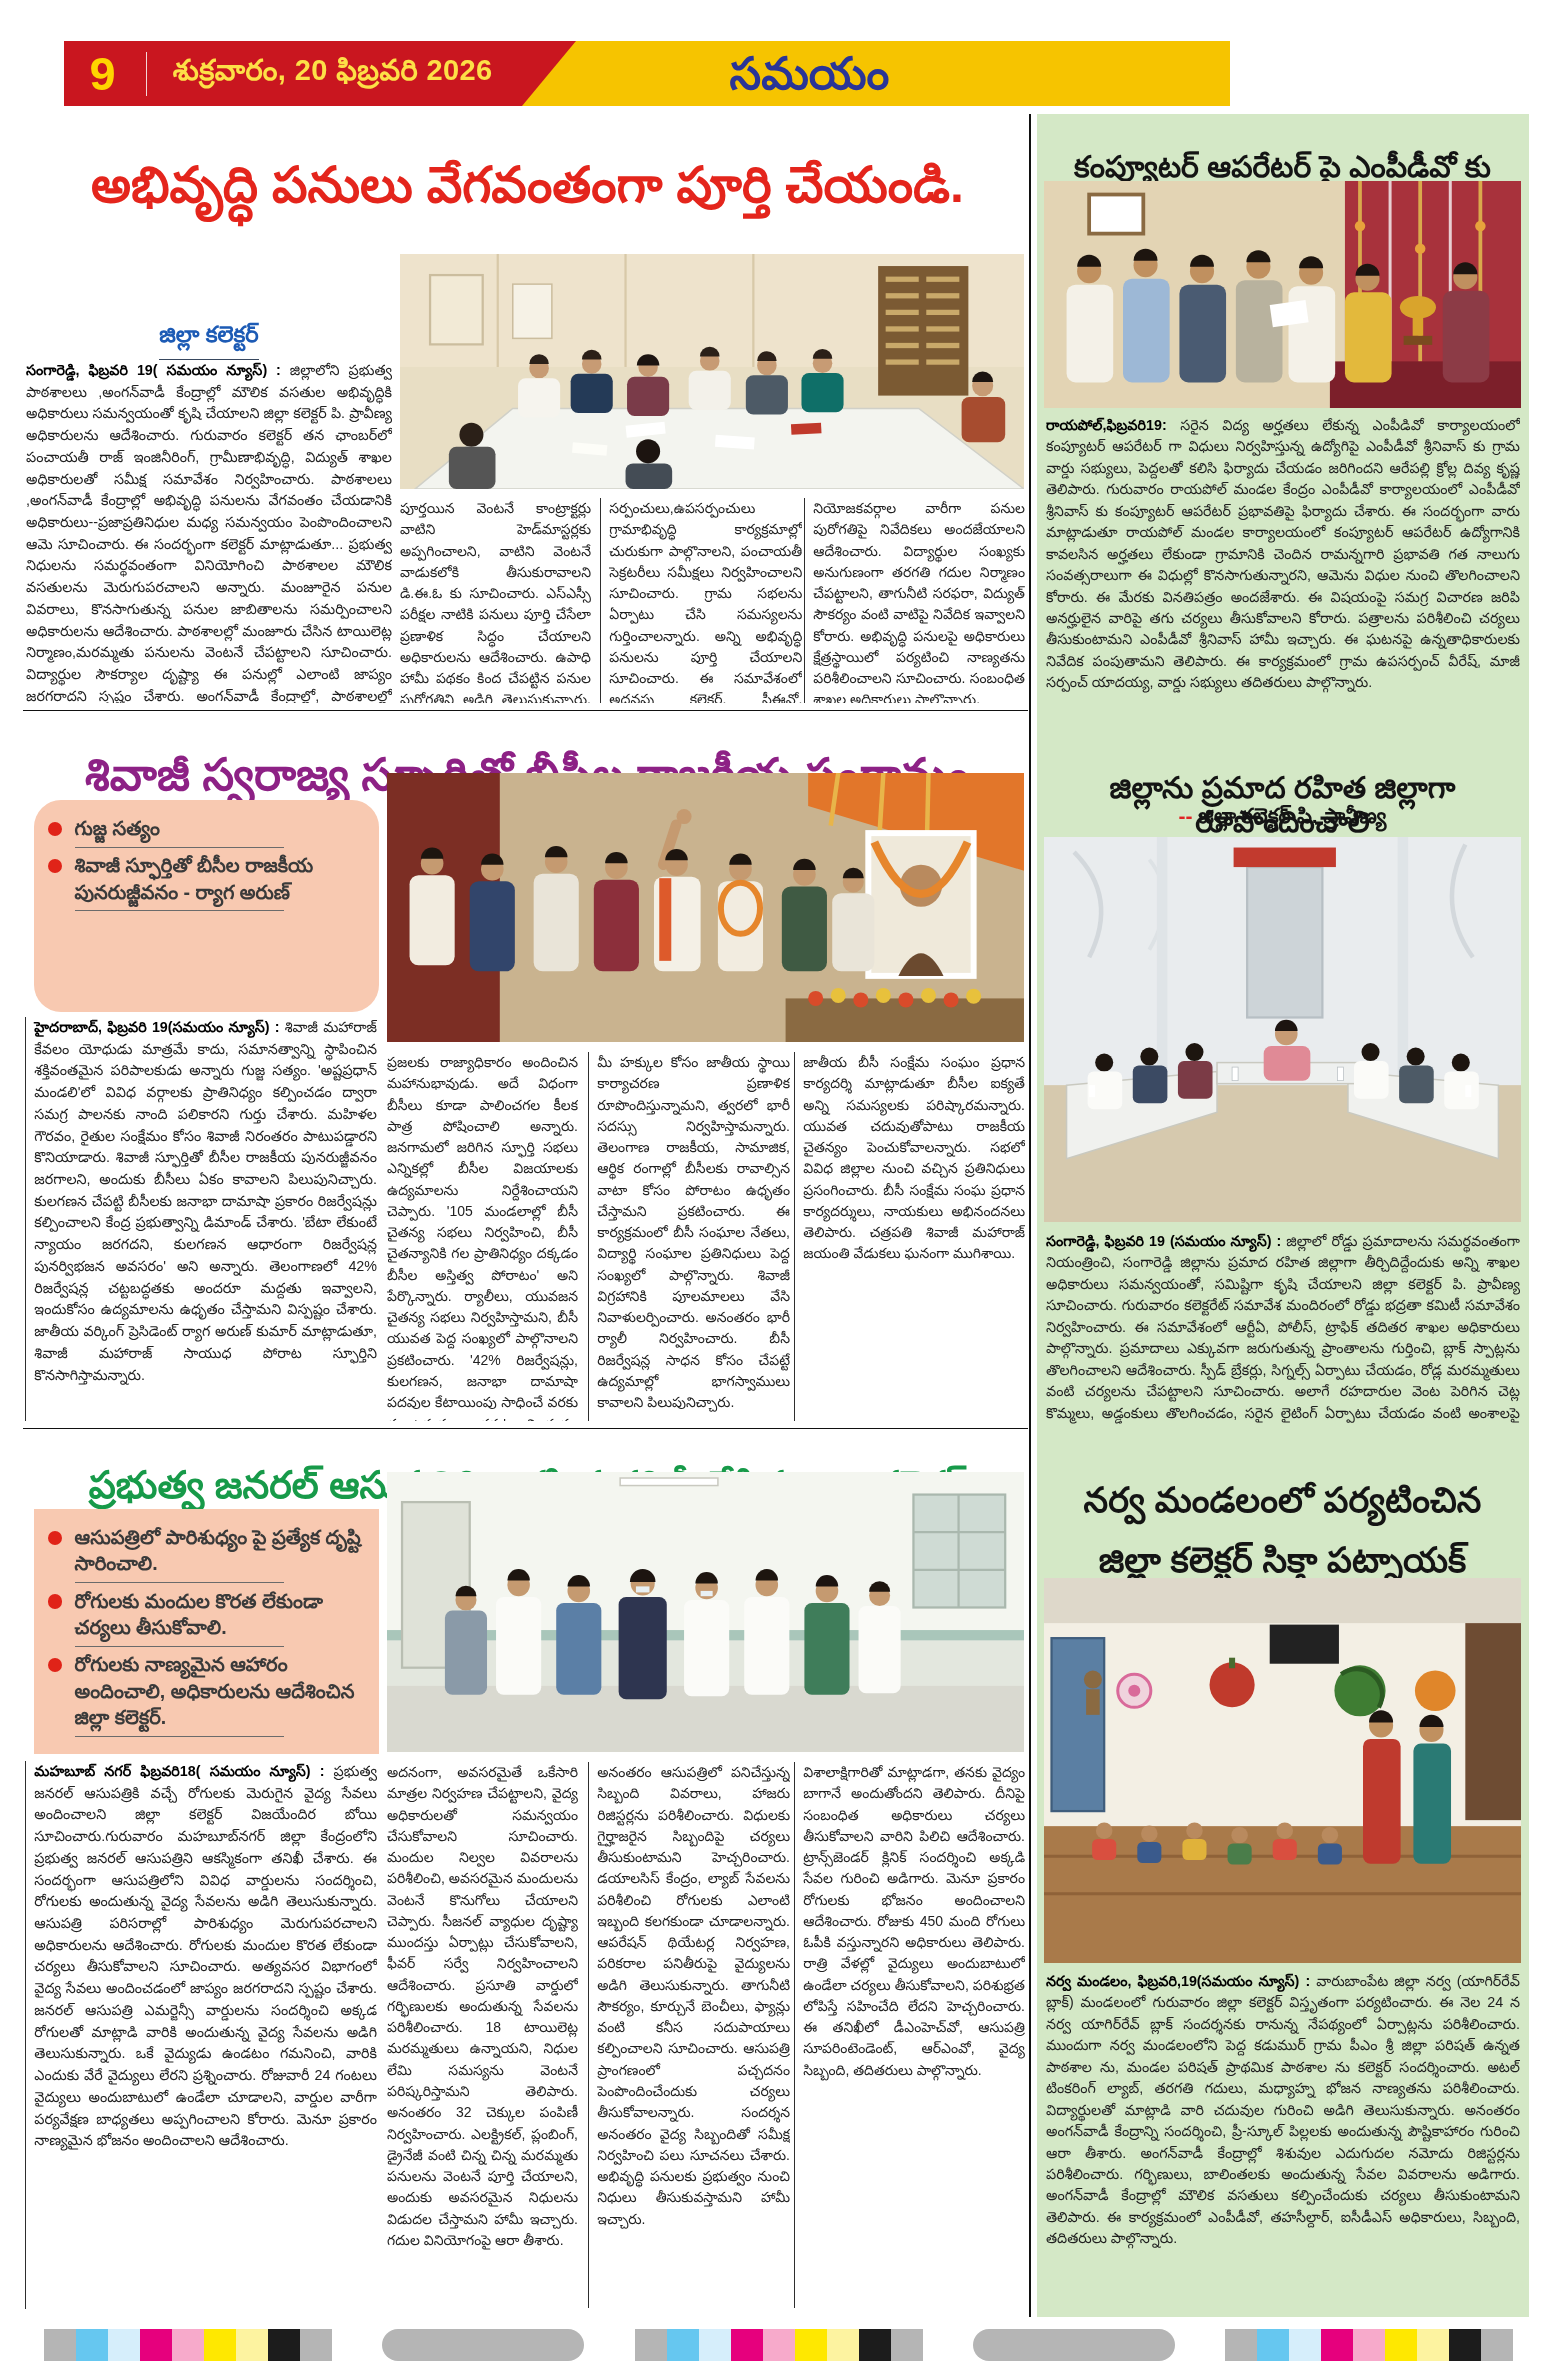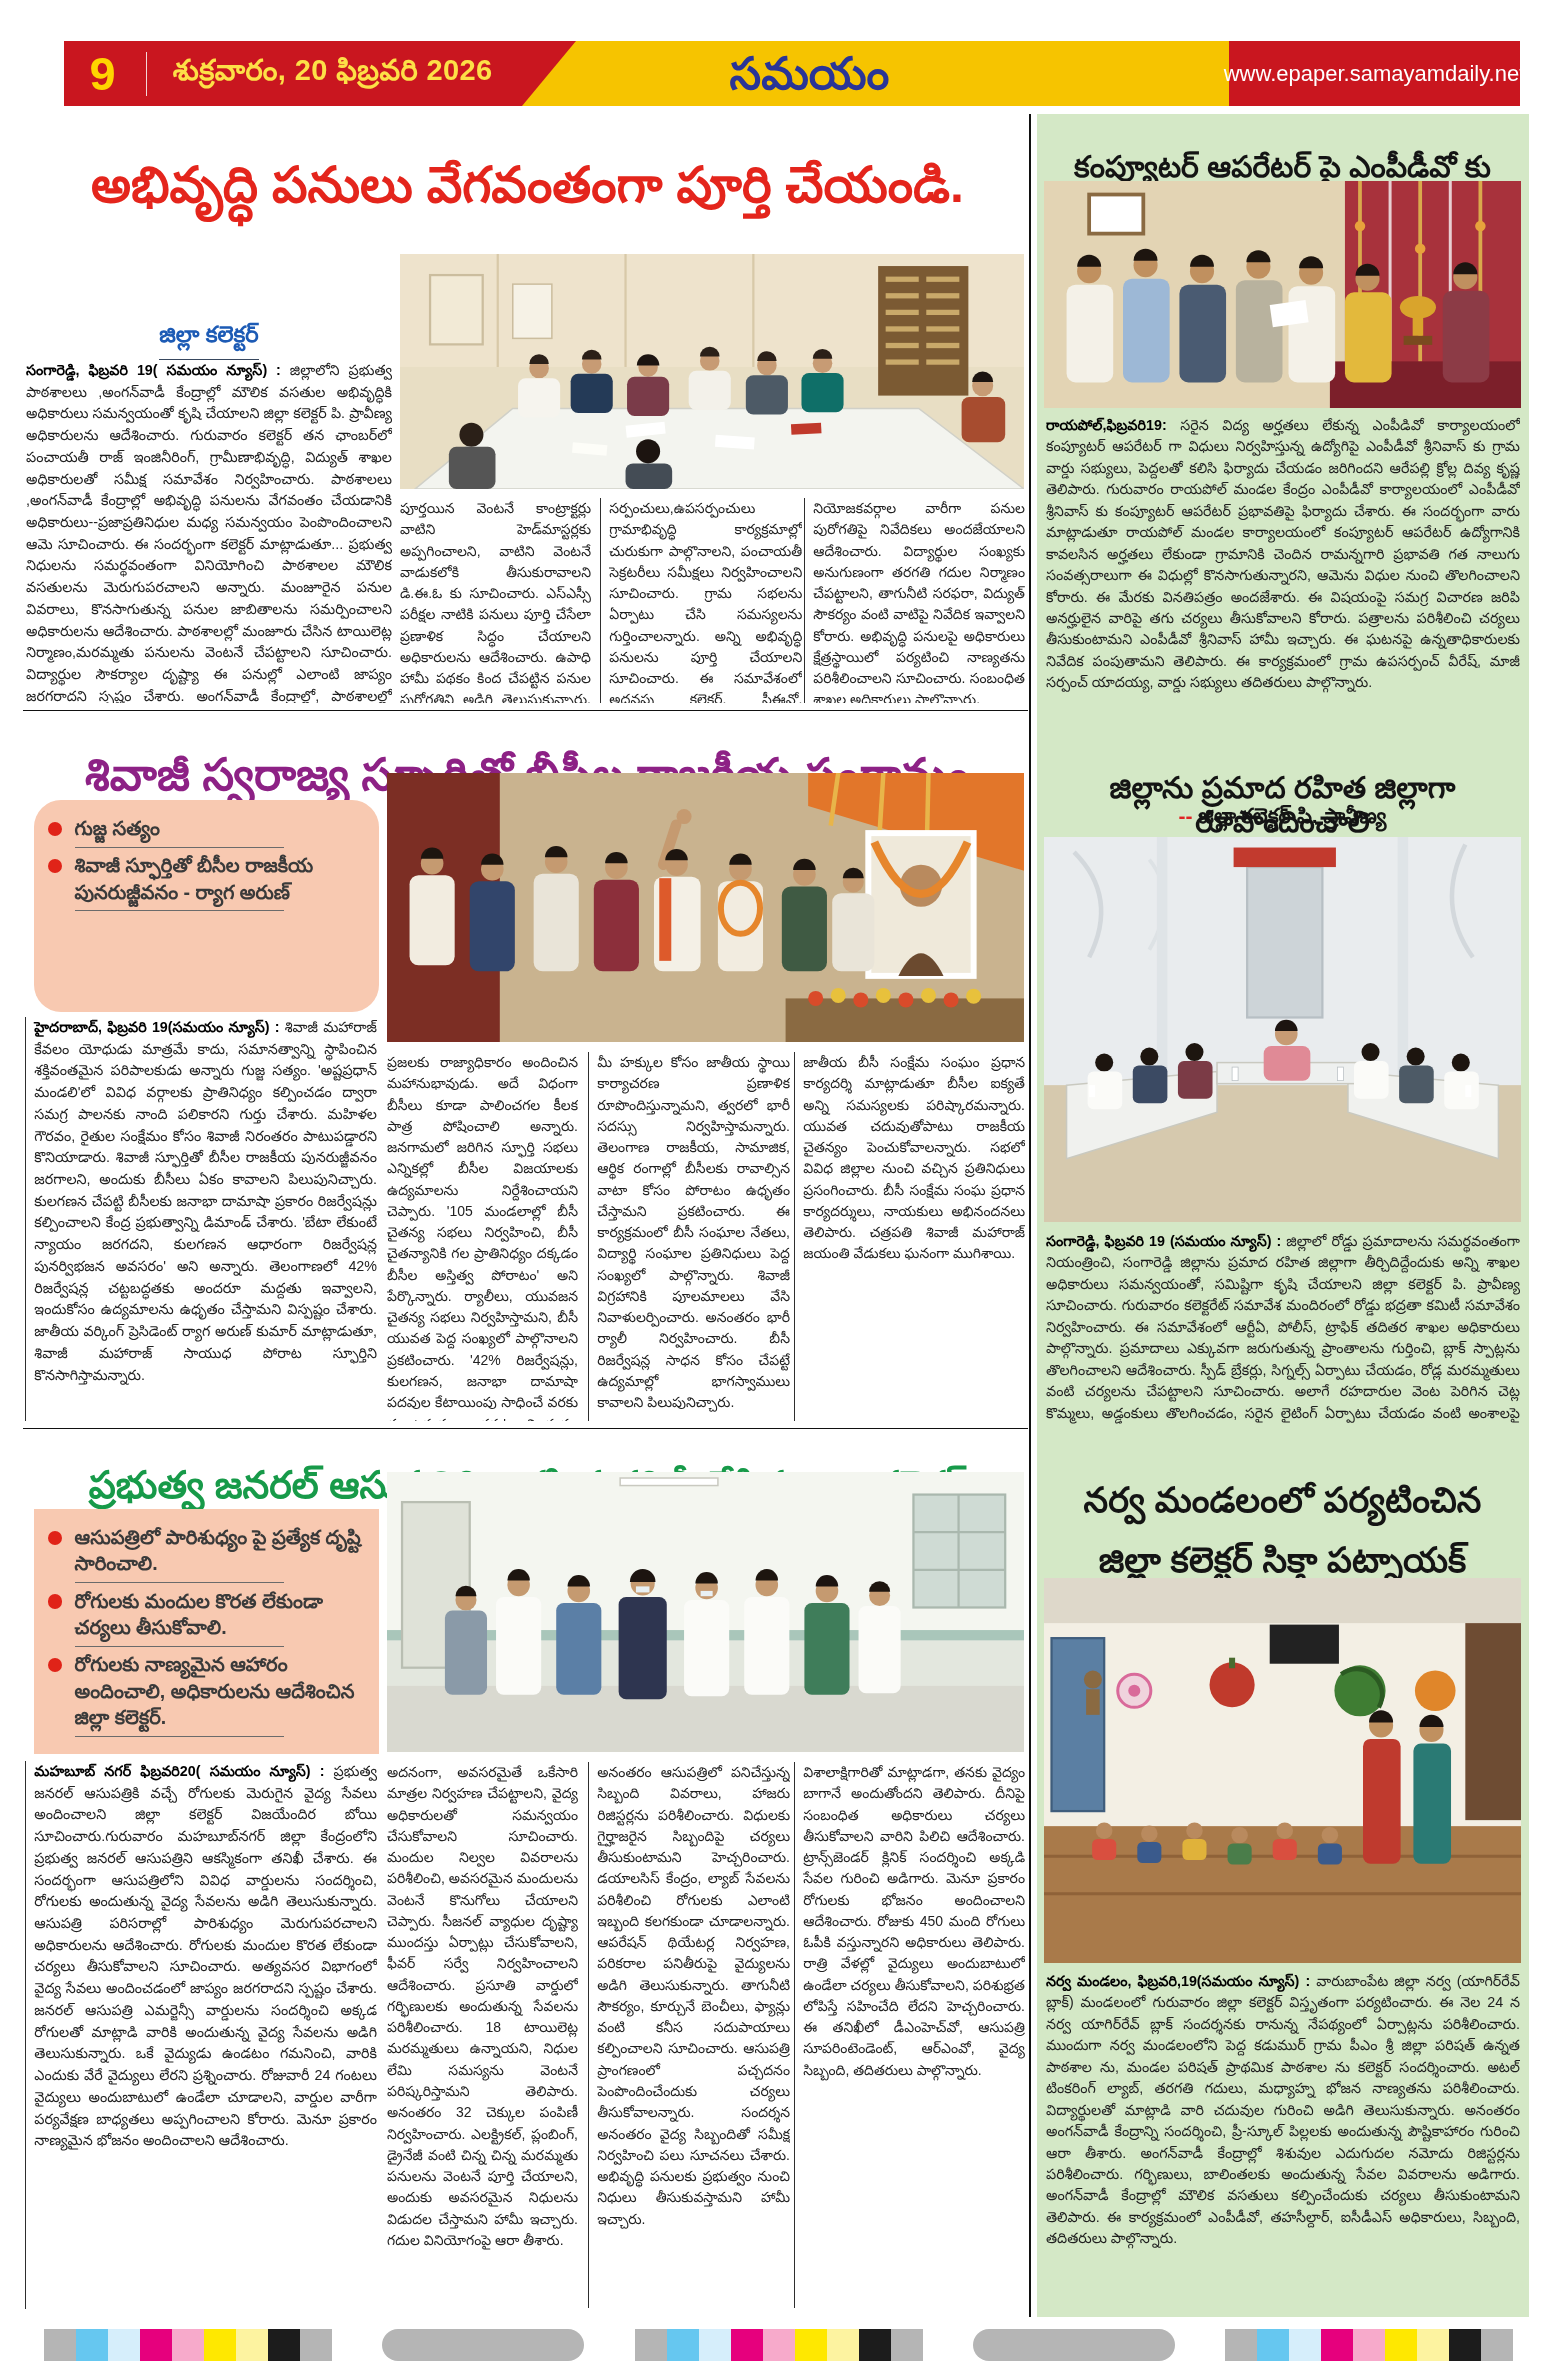--- a/index.html
+++ b/index.html
@@ -65,23 +65,20 @@
 <div class="page">
 
   <header class="masthead">
     <div class="band-yellow"></div>
     <div class="band-red-left">
       <span class="pgnum">9</span>
       <span class="vsep"></span>
       <span class="mdate">శుక్రవారం, 20 ఫిబ్రవరి 2026</span>
     </div>
     <div class="mlogo">సమయం</div>
-    <div class="band-red-right">
-      <span>www.epaper.samayamdaily.net</span>
-    </div>
   </header>
 
   <h1 class="headline-a">అభివృద్ధి పనులు వేగవంతంగా పూర్తి చేయండి.</h1>
   <div class="kicker-wrap">
     <span class="kicker">జిల్లా కలెక్టర్</span>
   </div>
 
   <div class="col" style="left:26px;top:360px;width:366px;height:343px;">
     <b class="dl">సంగారెడ్డి, ఫిబ్రవరి 19( సమయం న్యూస్) :</b>
     <span>జిల్లాలోని ప్రభుత్వ పాఠశాలలు ,అంగన్‌వాడీ కేంద్రాల్లో మౌలిక వసతుల అభివృద్ధికి అధికారులు సమన్వయంతో కృషి చేయాలని జిల్లా కలెక్టర్ పి. ప్రావీణ్య అధికారులను ఆదేశించారు. గురువారం కలెక్టర్ తన ఛాంబర్‌లో పంచాయతీ రాజ్ ఇంజినీరింగ్, గ్రామీణాభివృద్ధి, విద్యుత్ శాఖల అధికారులతో సమీక్ష సమావేశం నిర్వహించారు. పాఠశాలలు ,అంగన్‌వాడీ కేంద్రాల్లో అభివృద్ధి పనులను వేగవంతం చేయడానికి అధికారులు--ప్రజాప్రతినిధుల మధ్య సమన్వయం పెంపొందించాలని ఆమె సూచించారు. ఈ సందర్భంగా కలెక్టర్ మాట్లాడుతూ... ప్రభుత్వ నిధులను సమర్థవంతంగా వినియోగించి పాఠశాలల మౌలిక వసతులను మెరుగుపరచాలని అన్నారు. మంజూరైన పనుల వివరాలు, కొనసాగుతున్న పనుల జాబితాలను సమర్పించాలని అధికారులను ఆదేశించారు. పాఠశాలల్లో మంజూరు చేసిన టాయిలెట్ల నిర్మాణం,మరమ్మతు పనులను వెంటనే చేపట్టాలని సూచించారు. విద్యార్థుల సౌకర్యాల దృష్ట్యా ఈ పనుల్లో ఎలాంటి జాప్యం జరగరాదని స్పష్టం చేశారు. అంగన్‌వాడీ కేంద్రాల్లో, పాఠశాలల్లో టాయిలెట్ల నిర్మాణ పనులను నిర్ణీత గడువులోగా పూర్తి చేయాలన్నారు.</span>
@@ -275,21 +272,21 @@
           <path d="M641,159 a14,14 0 0 1 28,0 z" fill="#1d150f"></path>
           <rect x="627" y="178" width="56" height="116" rx="10" fill="#fbfbf8"></rect>
         <circle cx="105" cy="170" r="14" fill="#c59a70"></circle>
           <path d="M91,165 a14,14 0 0 1 28,0 z" fill="#1d150f"></path>
           <rect x="77" y="184" width="56" height="112" rx="10" fill="#8a9aa8"></rect>
       </g>
     </svg>
   </div>
 
   <div class="col rule-left" style="left:25px;top:1761px;width:352px;height:548px;box-sizing:border-box;">
-    <b class="dl">మహబూబ్ నగర్ ఫిబ్రవరి20( సమయం న్యూస్) :</b>
+    <b class="dl">మహబూబ్ నగర్ ఫిబ్రవరి18( సమయం న్యూస్) :</b>
     <span>ప్రభుత్వ జనరల్ ఆసుపత్రికి వచ్చే రోగులకు మెరుగైన వైద్య సేవలు అందించాలని జిల్లా కలెక్టర్ విజయేందిర బోయి సూచించారు.గురువారం మహబూబ్‌నగర్ జిల్లా కేంద్రంలోని ప్రభుత్వ జనరల్ ఆసుపత్రిని ఆకస్మికంగా తనిఖీ చేశారు. ఈ సందర్భంగా ఆసుపత్రిలోని వివిధ వార్డులను సందర్శించి, రోగులకు అందుతున్న వైద్య సేవలను అడిగి తెలుసుకున్నారు. ఆసుపత్రి పరిసరాల్లో పారిశుధ్యం మెరుగుపరచాలని అధికారులను ఆదేశించారు. రోగులకు మందుల కొరత లేకుండా చర్యలు తీసుకోవాలని సూచించారు. అత్యవసర విభాగంలో వైద్య సేవలు అందించడంలో జాప్యం జరగరాదని స్పష్టం చేశారు. జనరల్ ఆసుపత్రి ఎమర్జెన్సీ వార్డులను సందర్శించి అక్కడ రోగులతో మాట్లాడి వారికి అందుతున్న వైద్య సేవలను అడిగి తెలుసుకున్నారు. ఒకే వైద్యుడు ఉండటం గమనించి, వారికి ఎందుకు వేరే వైద్యులు లేరని ప్రశ్నించారు. రోజువారీ 24 గంటలు వైద్యులు అందుబాటులో ఉండేలా చూడాలని, వార్డుల వారీగా పర్యవేక్షణ బాధ్యతలు అప్పగించాలని కోరారు. మెనూ ప్రకారం నాణ్యమైన భోజనం అందించాలని ఆదేశించారు.</span>
   </div>
   <div class="col ncol" style="left:387px;top:1762px;width:191px;height:546px;">అదనంగా, అవసరమైతే ఒకేసారి మాత్రల నిర్వహణ చేపట్టాలని, వైద్య అధికారులతో సమన్వయం చేసుకోవాలని సూచించారు. మందుల నిల్వల వివరాలను పరిశీలించి, అవసరమైన మందులను వెంటనే కొనుగోలు చేయాలని చెప్పారు. సీజనల్ వ్యాధుల దృష్ట్యా ముందస్తు ఏర్పాట్లు చేసుకోవాలని, ఫీవర్ సర్వే నిర్వహించాలని ఆదేశించారు. ప్రసూతి వార్డులో గర్భిణులకు అందుతున్న సేవలను పరిశీలించారు. 18 టాయిలెట్ల మరమ్మతులు ఉన్నాయని, నిధుల లేమి సమస్యను వెంటనే పరిష్కరిస్తామని తెలిపారు. అనంతరం 32 చెక్కుల పంపిణీ నిర్వహించారు. ఎలక్ట్రికల్, ప్లంబింగ్, డ్రైనేజీ వంటి చిన్న చిన్న మరమ్మతు పనులను వెంటనే పూర్తి చేయాలని, అందుకు అవసరమైన నిధులను విడుదల చేస్తామని హామీ ఇచ్చారు. గదుల వినియోగంపై ఆరా తీశారు.</div>
   <div class="col ncol rule-left" style="left:588px;top:1762px;width:202px;height:546px;box-sizing:border-box;">అనంతరం ఆసుపత్రిలో పనిచేస్తున్న సిబ్బంది వివరాలు, హాజరు రిజిస్టర్లను పరిశీలించారు. విధులకు గైర్హాజరైన సిబ్బందిపై చర్యలు తీసుకుంటామని హెచ్చరించారు. డయాలసిస్ కేంద్రం, ల్యాబ్ సేవలను పరిశీలించి రోగులకు ఎలాంటి ఇబ్బంది కలగకుండా చూడాలన్నారు. ఆపరేషన్ థియేటర్ల నిర్వహణ, పరికరాల పనితీరుపై వైద్యులను అడిగి తెలుసుకున్నారు. తాగునీటి సౌకర్యం, కూర్చునే బెంచీలు, ఫ్యాన్లు వంటి కనీస సదుపాయాలు కల్పించాలని సూచించారు. ఆసుపత్రి ప్రాంగణంలో పచ్చదనం పెంపొందించేందుకు చర్యలు తీసుకోవాలన్నారు. సందర్శన అనంతరం వైద్య సిబ్బందితో సమీక్ష నిర్వహించి పలు సూచనలు చేశారు. అభివృద్ధి పనులకు ప్రభుత్వం నుంచి నిధులు తీసుకువస్తామని హామీ ఇచ్చారు.</div>
   <div class="col ncol rule-left" style="left:794px;top:1762px;width:231px;height:546px;box-sizing:border-box;">విశాలాక్షిగారితో మాట్లాడగా, తనకు వైద్యం బాగానే అందుతోందని తెలిపారు. దీనిపై సంబంధిత అధికారులు చర్యలు తీసుకోవాలని వారిని పిలిచి ఆదేశించారు. ట్రాన్స్‌జెండర్ క్లినిక్ సందర్శించి అక్కడి సేవల గురించి అడిగారు. మెనూ ప్రకారం రోగులకు భోజనం అందించాలని ఆదేశించారు. రోజుకు 450 మంది రోగులు ఓపీకి వస్తున్నారని అధికారులు తెలిపారు. రాత్రి వేళల్లో వైద్యులు అందుబాటులో ఉండేలా చర్యలు తీసుకోవాలని, పరిశుభ్రత లోపిస్తే సహించేది లేదని హెచ్చరించారు. ఈ తనిఖీలో డీఎంహెచ్‌వో, ఆసుపత్రి సూపరింటెండెంట్, ఆర్‌ఎంవో, వైద్య సిబ్బంది, తదితరులు పాల్గొన్నారు.</div>
 
   <div class="vmain"></div>
   <div class="right-bg"></div>
 
   <h2 class="rhead" style="top:125px;">కంప్యూటర్ ఆపరేటర్ పై ఎంపీడీవో కు ఫిర్యాదు</h2>

